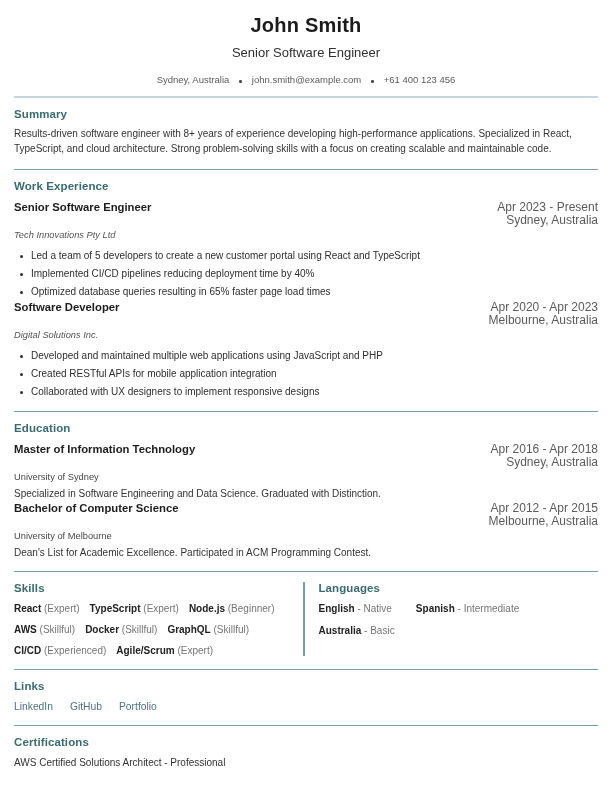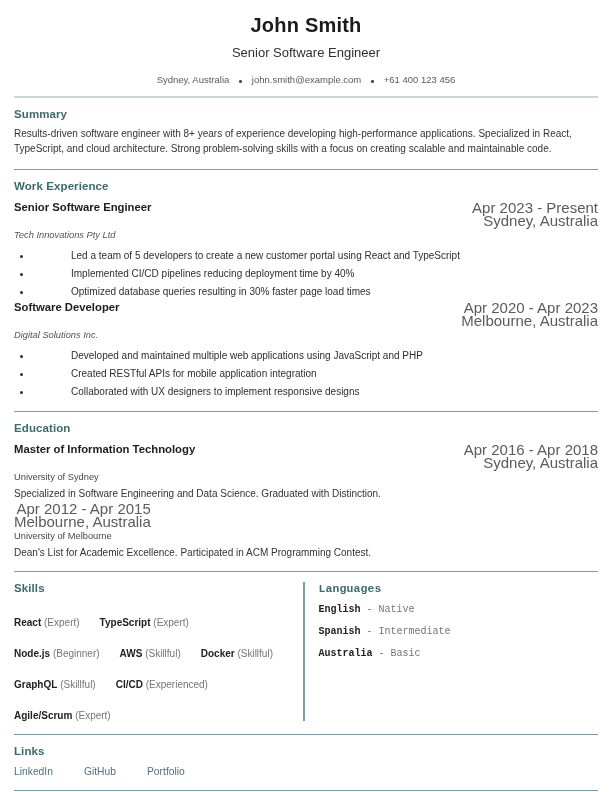--- a/index.html
+++ b/index.html
@@ -83,21 +83,21 @@
     justify-content: space-between;
     align-items: flex-start;
   }
   .entry-title {
     font-size: 11.3px;
     font-weight: 700;
     color: #1d1d1d;
   }
   .entry-right {
     text-align: right;
-    font-size: 15px;
+    font-size: 12px;
     line-height: 13px;
     color: #5b5b5b;
     white-space: nowrap;
   }
   .entry-company {
     font-size: 9.3px;
     font-style: italic;
     color: #555555;
     margin-top: 3px;
   }
@@ -116,51 +116,49 @@
     margin-top: 10px;
   }
   ul.bullets li {
     display: flex;
     align-items: flex-start;
     font-size: 10px;
     line-height: 12px;
     color: #2e2e2e;
     margin-bottom: 6px;
     padding-left: 6px;
-    gap: 40px;
   }
   ul.bullets li:last-child { margin-bottom: 0; }
   .bullet-dot {
     flex: 0 0 auto;
     width: 3px;
     height: 3px;
     border-radius: 50%;
     background: #2e2e2e;
     margin: 4.5px 8px 0 0;
   }
 
   
   .two-col { display: flex; align-items: stretch; }
   .col-left { flex: 0 0 289px; }
   .v-divider {
     flex: 0 0 auto;
     width: 1.5px;
     background: #7b9cab;
     margin-top: 10px;
   }
-  .col-right { flex: 1 1 auto; padding-left: 14px; font-family: Liberation Mono, monospace; }
+  .col-right { flex: 1 1 auto; padding-left: 14px; }
   .skill-list {
-    margin-top: 23px;
+    margin-top: 9px;
     display: flex;
     flex-wrap: wrap;
     column-gap: 10px;
     row-gap: 10px;
     font-size: 10px;
     max-width: 280px;
-    gap: 20px;
   }
   .skill-item { white-space: nowrap; }
   .skill-name { font-weight: 600; color: #222222; }
   .skill-level { color: #757575; }
   .lang-list {
     margin-top: 9px;
     display: flex;
     flex-wrap: wrap;
     column-gap: 24px;
     row-gap: 11px;
@@ -168,21 +166,21 @@
     max-width: 240px;
   }
   .lang-item { white-space: nowrap; }
   .lang-name { font-weight: 700; color: #222222; }
   .lang-level { color: #757575; }
 
   
   .links-row {
     margin-top: 9px;
     display: flex;
-    column-gap: 31px;
+    column-gap: 17px;
     font-size: 10.3px;
   }
   .link-item {
     color: #4d7280;
     text-decoration: none;
     cursor: pointer;
   }
 
   
   .cert-list { margin-top: 9px; }
@@ -233,21 +231,21 @@
         <li>
             <span class="bullet-dot"></span>
             <span>Led a team of 5 developers to create a new customer portal using React and TypeScript</span>
           </li>
         <li>
             <span class="bullet-dot"></span>
             <span>Implemented CI/CD pipelines reducing deployment time by 40%</span>
           </li>
         <li>
             <span class="bullet-dot"></span>
-            <span>Optimized database queries resulting in 30% faster page load times</span>
+            <span>Optimized database queries resulting in 65% faster page load times</span>
           </li>
       </ul>
     </div>
 
     <div class="entry">
       <div class="entry-head">
         <div class="entry-title">Software Developer</div>
         <div class="entry-right">
           <div>Apr 2020 - Apr 2023</div>
           <div>Melbourne, Australia</div>
@@ -282,20 +280,21 @@
           <div>Apr 2016 - Apr 2018</div>
           <div>Sydney, Australia</div>
         </div>
       </div>
       <div class="entry-school">University of Sydney</div>
       <div class="entry-desc">Specialized in Software Engineering and Data Science. Graduated with Distinction.</div>
     </div>
 
     <div class="entry">
       <div class="entry-head">
+        <div class="entry-title">Bachelor of Computer Science</div>
         <div class="entry-right">
           <div>Apr 2012 - Apr 2015</div>
           <div>Melbourne, Australia</div>
         </div>
       </div>
       <div class="entry-school">University of Melbourne</div>
       <div class="entry-desc">Dean's List for Academic Excellence. Participated in ACM Programming Contest.</div>
     </div>
   </section>
   <hr class="hr-dark">
@@ -329,14 +328,21 @@
   <section>
     <h2 class="section-heading">Links</h2>
     <div class="links-row">
       <a class="link-item">LinkedIn</a>
       <a class="link-item">GitHub</a>
       <a class="link-item">Portfolio</a>
     </div>
   </section>
   <hr class="hr-dark">
 
+  <section>
+    <h2 class="section-heading">Certifications</h2>
+    <div class="cert-list">
+      <div class="cert-item">AWS Certified Solutions Architect - Professional</div>
+
+    </div>
+  </section>
 
 </div>
 
 </body></html>

